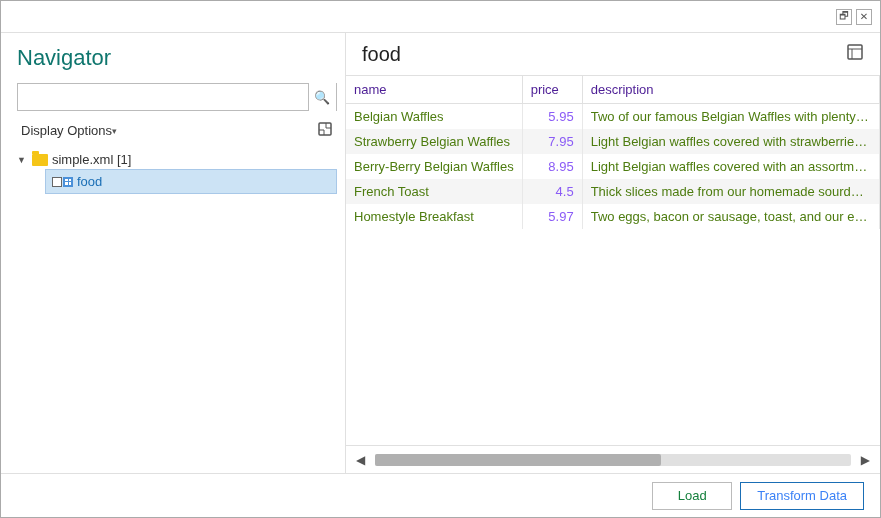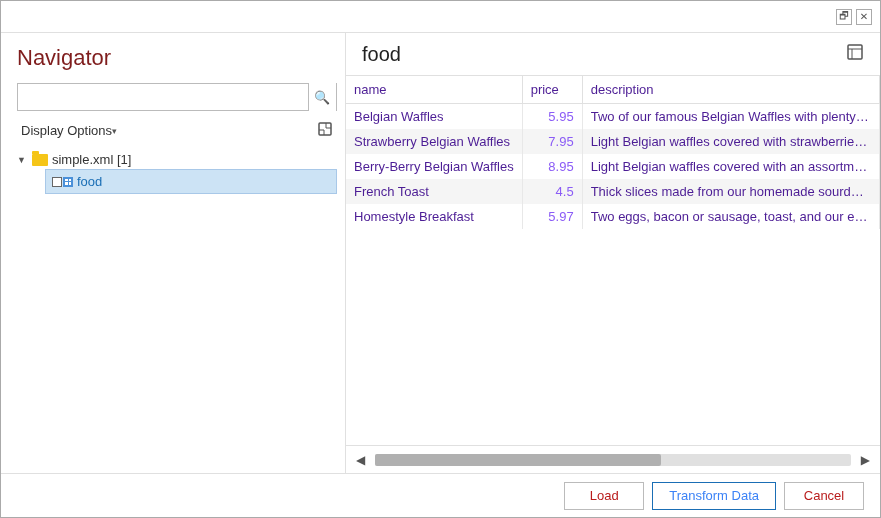--- a/index.html
+++ b/index.html
@@ -56,21 +56,21 @@
       width: 345px;
       border-right: 1px solid #e0e0e0;
       display: flex;
       flex-direction: column;
       padding: 12px 8px 8px 16px;
       flex-shrink: 0;
     }
     .app-title {
       font-size: 22px;
       font-weight: 300;
-      color: #7f1d1d;
+      color: #0f766e;
       margin-bottom: 12px;
     }
     .search-bar {
       display: flex;
       align-items: center;
       border: 1px solid #bbb;
       height: 28px;
       margin-bottom: 8px;
     }
     .search-input {
@@ -240,21 +240,21 @@
       padding: 6px 8px;
       text-align: left;
       font-weight: 400;
       color: #4c1d95;
     }
     .data-table tbody tr:nth-child(even) { background: #f5f5f5; }
     .data-table tbody tr:nth-child(odd) { background: #fff; }
     .data-table tbody td {
       padding: 5px 8px;
       border-right: 1px solid #e8e8e8;
-      color: #4c1d95;
+      color: #4d7c0f;
       white-space: nowrap;
       overflow: hidden;
       max-width: 200px;
       text-overflow: ellipsis;
     }
     .data-table tbody td.price {
       text-align: right;
       color: #8b5cf6;
     }
     .col-name { width: 160px; min-width: 160px; }
@@ -307,21 +307,21 @@
       flex-shrink: 0;
       background: #fff;
     }
     .action-btn {
       height: 28px;
       padding: 0 16px;
       border: 1px solid #bbb;
       background: #fff;
       cursor: pointer;
       font-size: 13px;
-      color: #b91c1c;
+      color: #15803d;
       min-width: 80px;
     }
     .action-btn.primary {
       background: #fff;
       color: #3b82f6;
       border-color: #1a6eb5;
     }
   </style>
 </head>
 <body>
@@ -435,15 +435,14 @@
           <div class="scroll-thumb"></div>
         </div>
         <button class="scroll-arrow">▶</button>
       </div>
     </div>
   </div>
 
   <div class="bottom-bar">
     <button class="action-btn">Load</button>
     <button class="action-btn primary">Transform Data</button>
-    <button class="action-btn">Cancel</button>
   </div>
 </div>
 
 </body></html>

